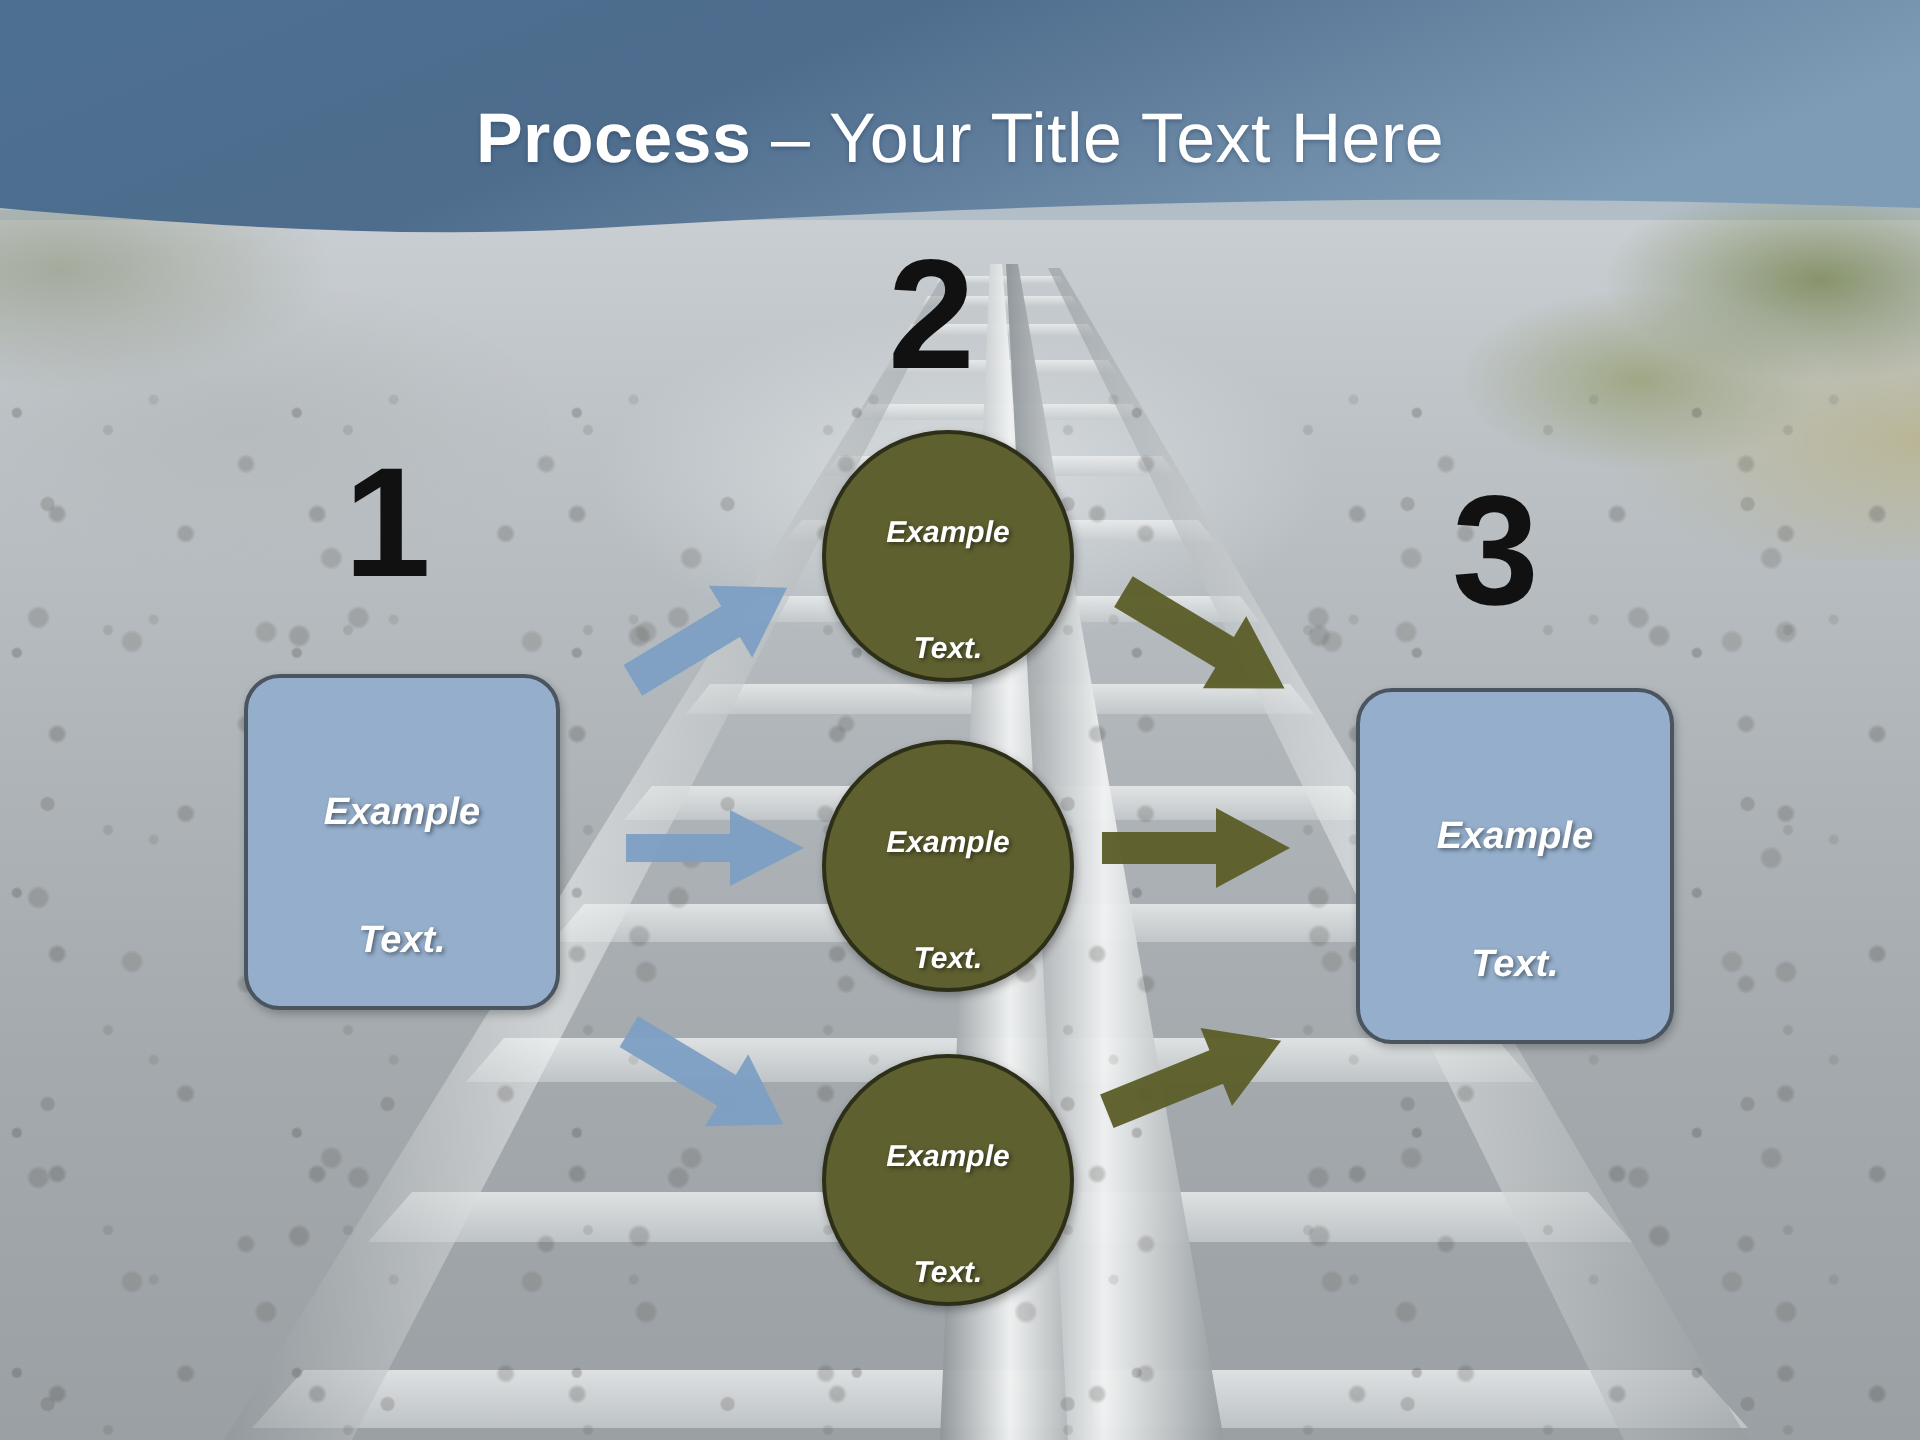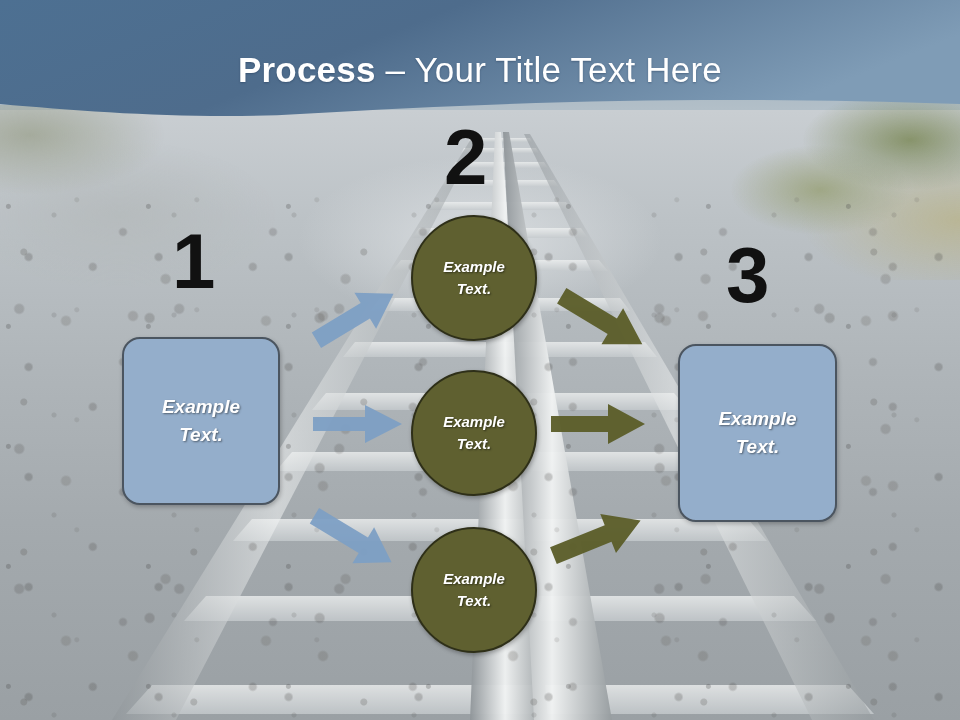--- a/index.html
+++ b/index.html
@@ -104,21 +104,21 @@
     color:#ffffff;font-weight:700;font-style:italic;font-size:15px;line-height:22px;
     text-align:center;text-shadow:1px 1px 2px rgba(0,0,0,.5);
   }
   #circle-top{left:411px;top:215px;width:122px;height:122px;}
   #circle-mid{left:411px;top:370px;width:122px;height:122px;}
   #circle-bot{left:411px;top:527px;width:122px;height:122px;}
 
   
   .arrow{position:absolute;}
   .arrow svg{display:block;overflow:visible;}
-  .txt-l1{display:block;}
+  .txt-l1{display:block;margin-top:36px;}
 </style>
 </head>
 <body>
 
 <div id="slide">
 
   <div class="photo">
     <div class="sky-far"></div>
     <div class="ground"></div>
     <div class="bank-left"></div>

